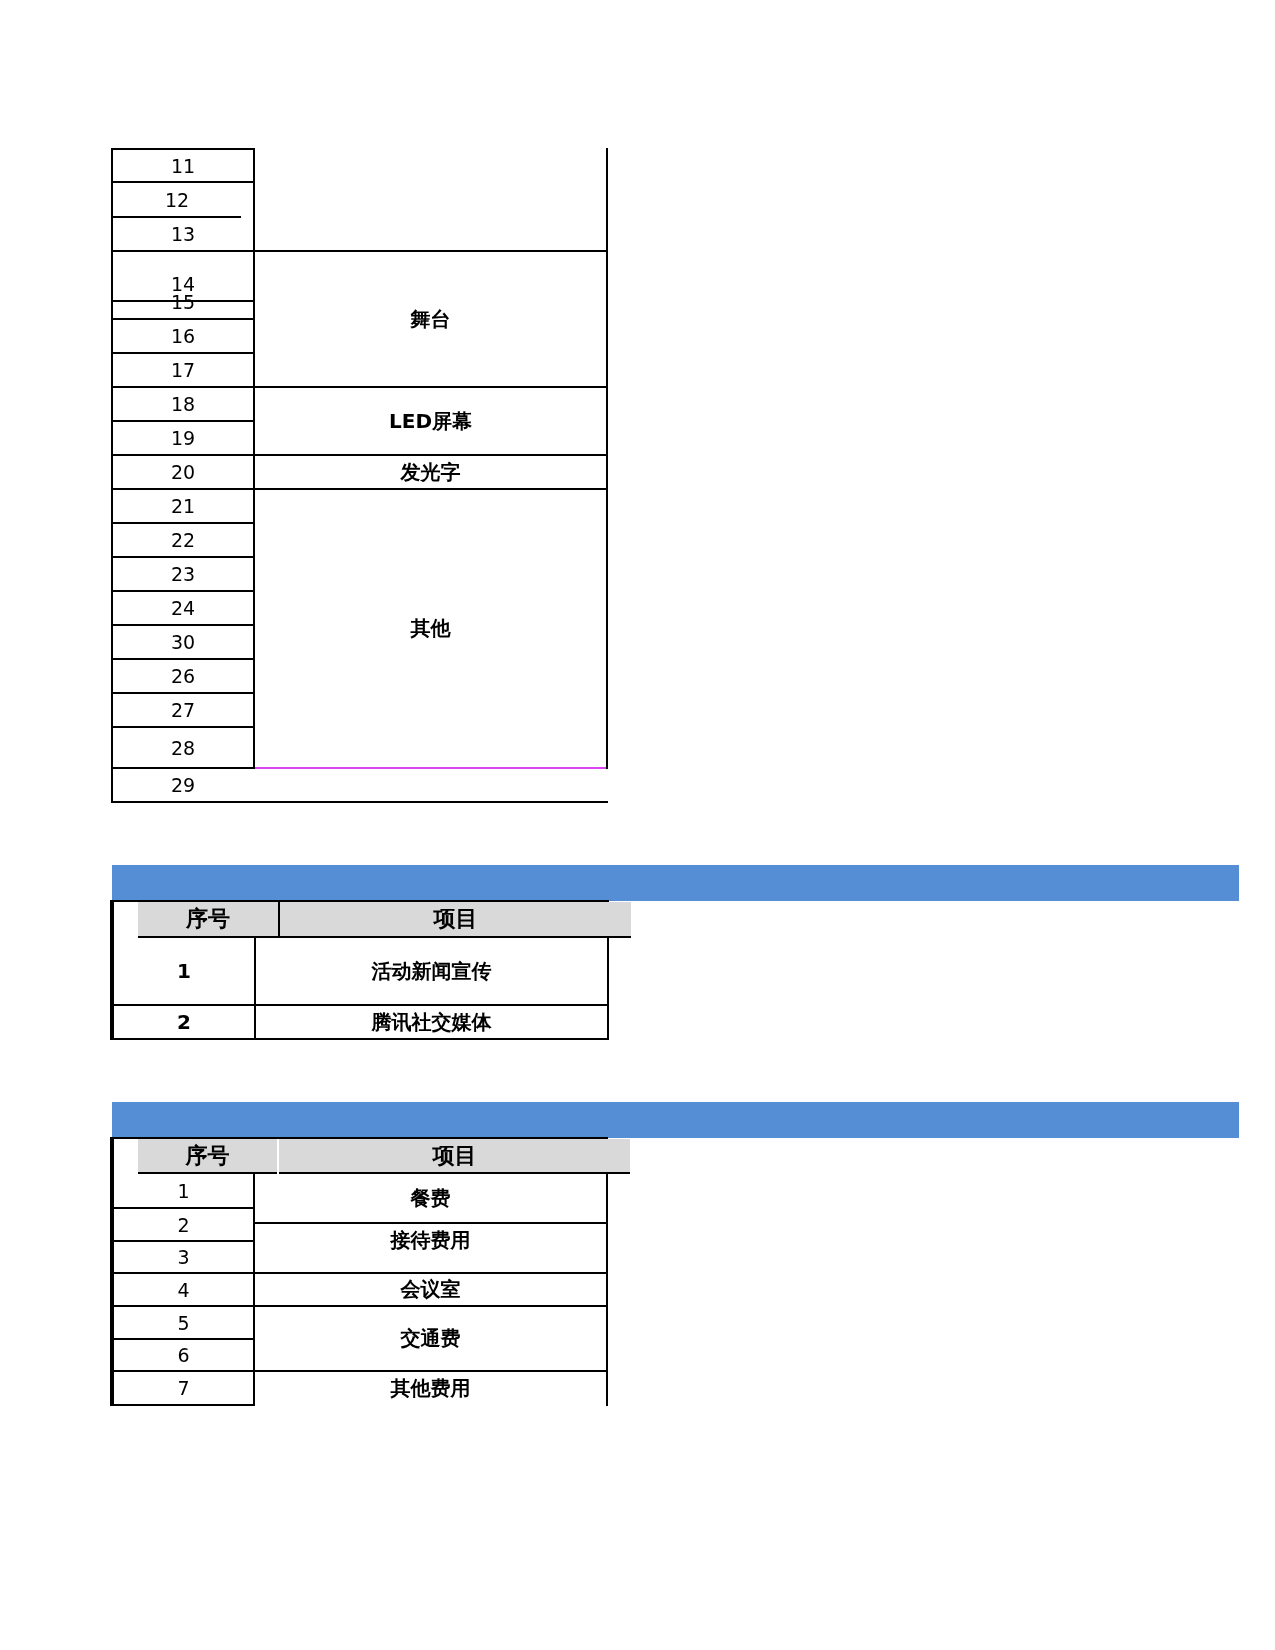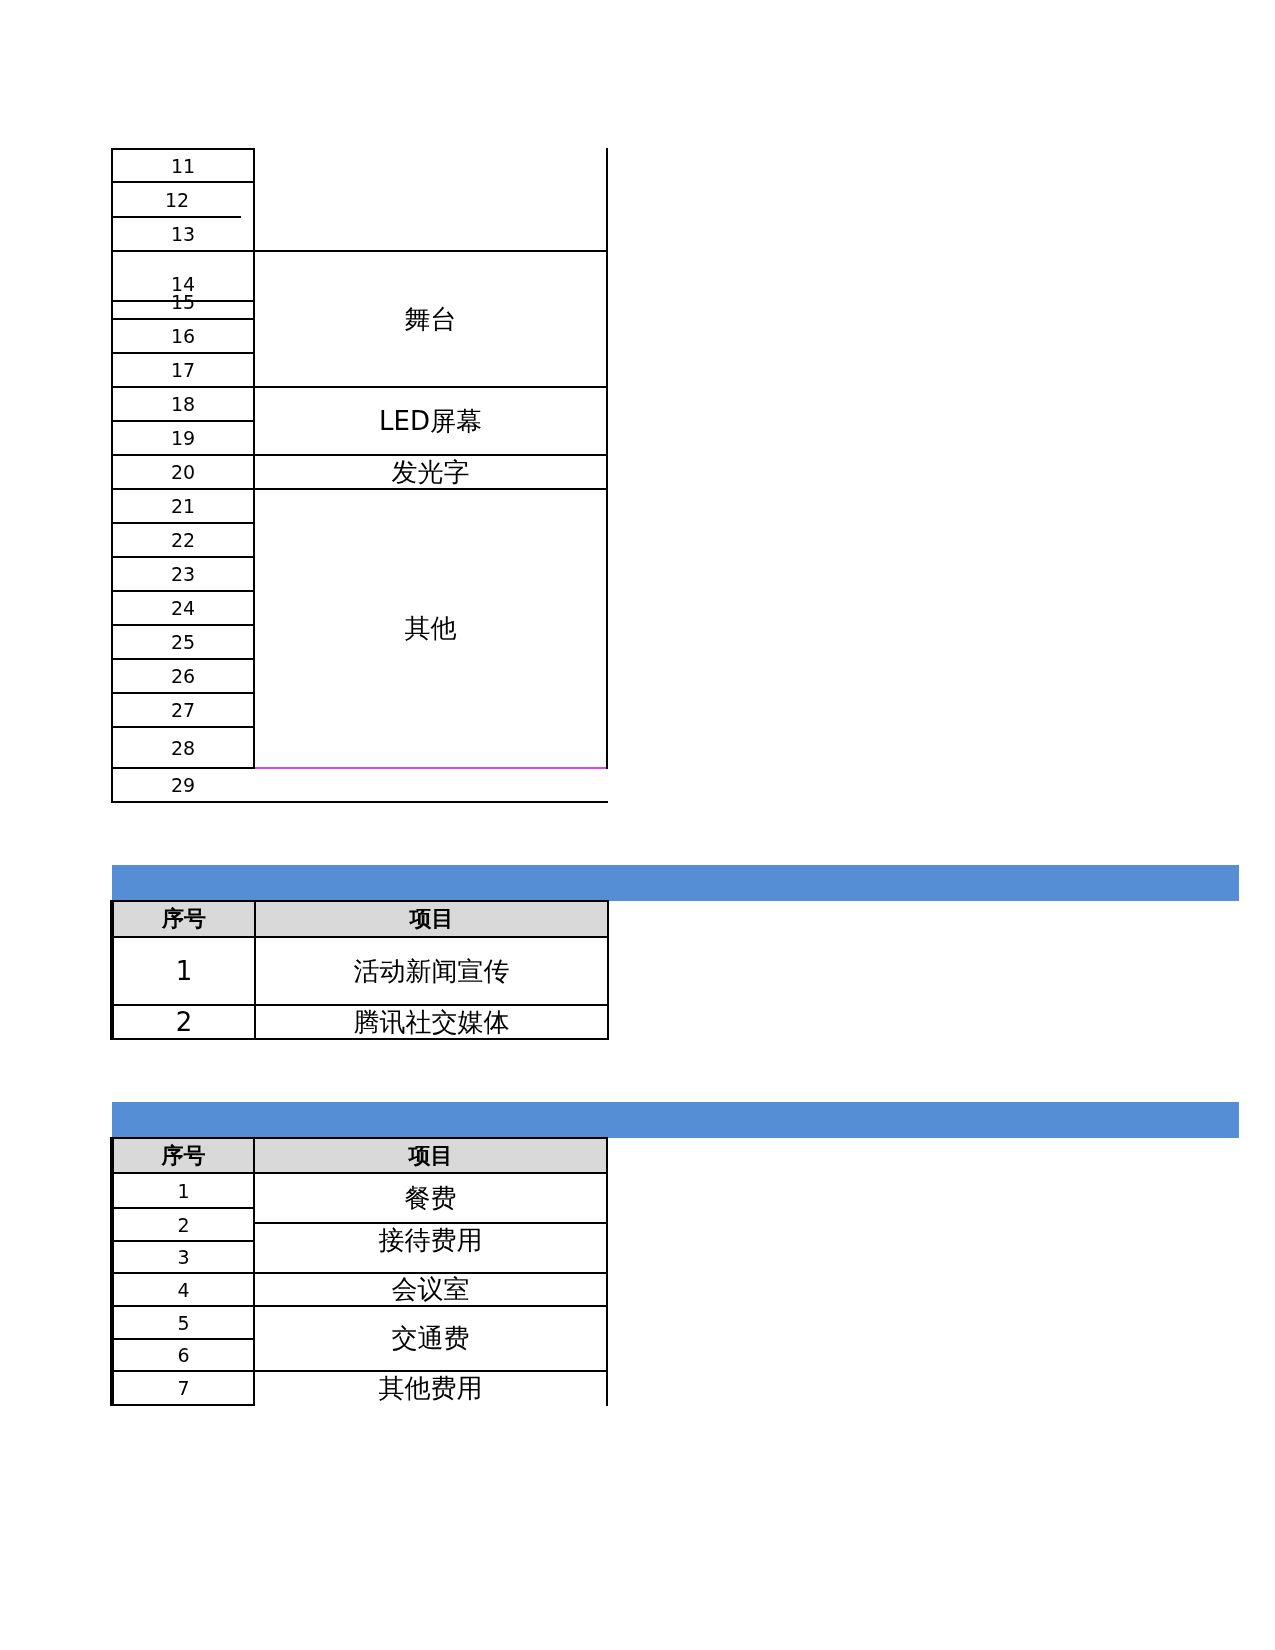--- a/index.html
+++ b/index.html
@@ -1,22 +1,22 @@
 <!DOCTYPE html>
 <html><head>
 <meta charset="utf-8">
 <style>
   html, body { margin:0; padding:0; background:#ffffff; }
   body { width:1275px; height:1650px; position:relative; font-family:"DejaVu Sans","Liberation Sans",sans-serif; color:#000; }
   .abs { position:absolute; box-sizing:border-box; }
   .num { font-size:19px; text-align:center; display:flex; align-items:center; justify-content:center; }
   .cell { display:flex; align-items:center; justify-content:center; box-sizing:border-box; }
   .blue-bar { background:#558ed5; }
-  .hdr { background:#d9d9d9; font-weight:bold; font-size:22px; }
-  .txt { font-size:26px; font-weight:normal; }
+  .hdr { background:#d9d9d9; font-weight:bold; font-size:22px;margin-left:24px; }
+  .txt { font-size:20px; font-weight:bold; }
 </style>
 </head>
 <body>
 
 <div>
 
   <div class="abs" style="left:111px;top:148px;width:2px;height:655px;background:#000"></div>
   <div class="abs" style="left:253px;top:148px;width:2px;height:621px;background:#000"></div>
   <div class="abs" style="left:606px;top:148px;width:2px;height:621px;background:#000"></div>
   <div class="abs" style="left:111px;top:148px;width:144px;height:2px;background:#000"></div>
@@ -29,21 +29,21 @@
   <div class="abs num" style="left:113px;top:286px;width:140px;height:34px;border-bottom:2px solid #000">15</div>
   <div class="abs num" style="left:113px;top:320px;width:140px;height:34px;border-bottom:2px solid #000">16</div>
   <div class="abs num" style="left:113px;top:354px;width:140px;height:34px;border-bottom:2px solid #000">17</div>
   <div class="abs num" style="left:113px;top:388px;width:140px;height:34px;border-bottom:2px solid #000">18</div>
   <div class="abs num" style="left:113px;top:422px;width:140px;height:34px;border-bottom:2px solid #000">19</div>
   <div class="abs num" style="left:113px;top:456px;width:140px;height:34px;border-bottom:2px solid #000">20</div>
   <div class="abs num" style="left:113px;top:490px;width:140px;height:34px;border-bottom:2px solid #000">21</div>
   <div class="abs num" style="left:113px;top:524px;width:140px;height:34px;border-bottom:2px solid #000">22</div>
   <div class="abs num" style="left:113px;top:558px;width:140px;height:34px;border-bottom:2px solid #000">23</div>
   <div class="abs num" style="left:113px;top:592px;width:140px;height:34px;border-bottom:2px solid #000">24</div>
-  <div class="abs num" style="left:113px;top:626px;width:140px;height:34px;border-bottom:2px solid #000">25</div>
+  <div class="abs num" style="left:113px;top:626px;width:140px;height:34px;border-bottom:2px solid #000">30</div>
   <div class="abs num" style="left:113px;top:660px;width:140px;height:34px;border-bottom:2px solid #000">26</div>
   <div class="abs num" style="left:113px;top:694px;width:140px;height:34px;border-bottom:2px solid #000">27</div>
   <div class="abs num" style="left:113px;top:728px;width:140px;height:41px;border-bottom:2px solid #000">28</div>
   <div class="abs num" style="left:113px;top:769px;width:140px;height:32px">29</div>
 
   <div class="abs cell txt" style="left:255px;top:150px;width:351px;height:102px;border-bottom:2px solid #000"></div>
   <div class="abs cell txt" style="left:255px;top:252px;width:351px;height:136px;border-bottom:2px solid #000">舞台</div>
   <div class="abs cell txt" style="left:255px;top:388px;width:351px;height:68px;border-bottom:2px solid #000">LED屏幕</div>
   <div class="abs cell txt" style="left:255px;top:456px;width:351px;height:34px;border-bottom:2px solid #000">发光字</div>
   <div class="abs cell txt" style="left:255px;top:490px;width:351px;height:279px;border-bottom:2px solid #d946ef">其他</div>

